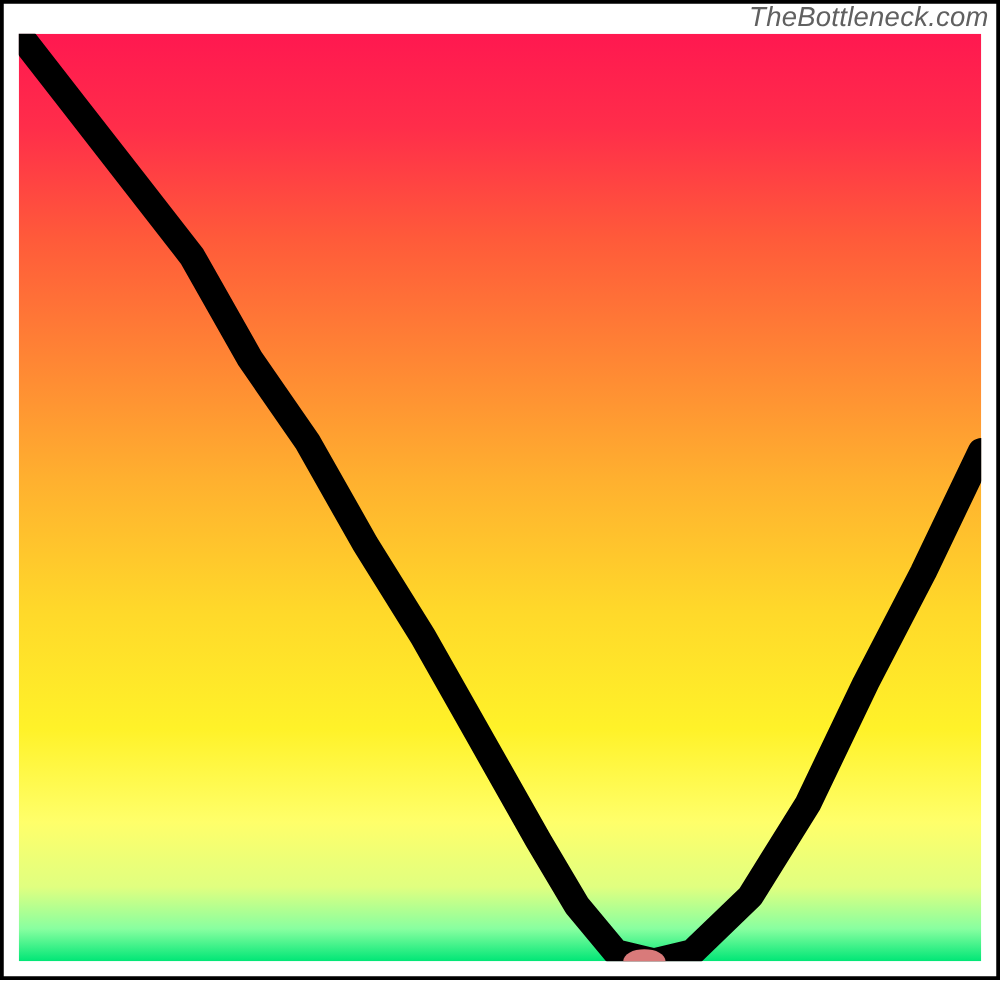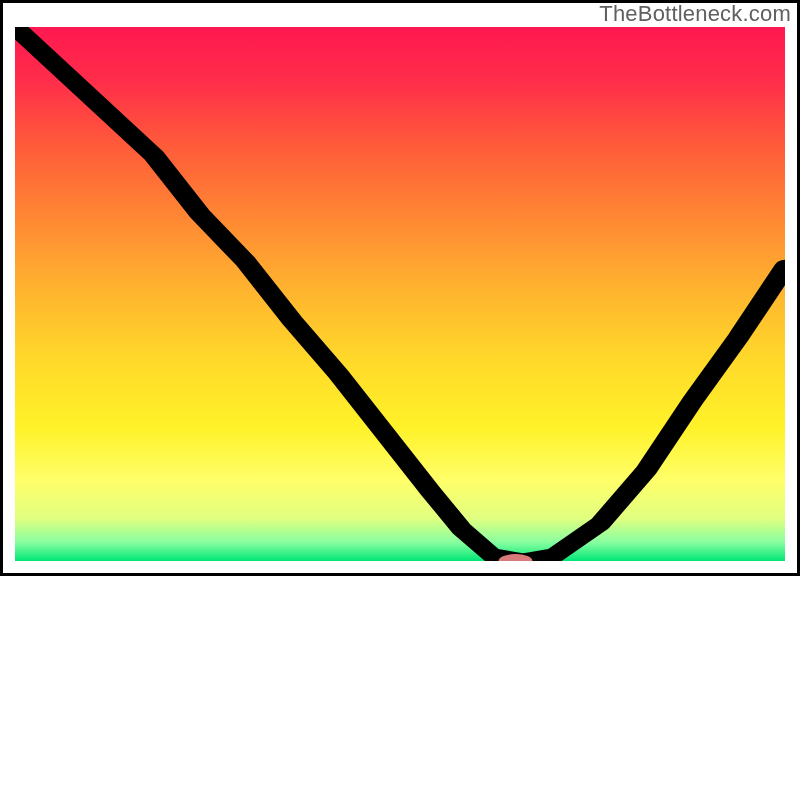--- a/index.html
+++ b/index.html
@@ -7,24 +7,25 @@
     padding: 0;
     width: 800px;
     height: 800px;
     overflow: hidden;
     background: #fff;
     font-family: Arial, Helvetica, sans-serif;
   }
   .frame {
     position: relative;
     width: 800px;
-    height: 576px;
+    height: 784px;
     box-sizing: border-box;
     border: 3px solid #000;
     background: #fff;
+    font-style: italic;
   }
   .watermark {
     position: absolute;
     top: -2px;
     right: 6px;
     font-size: 22px;
     color: #606060;
     font-weight: 500;
     z-index: 10;
     letter-spacing: 0.2px;

